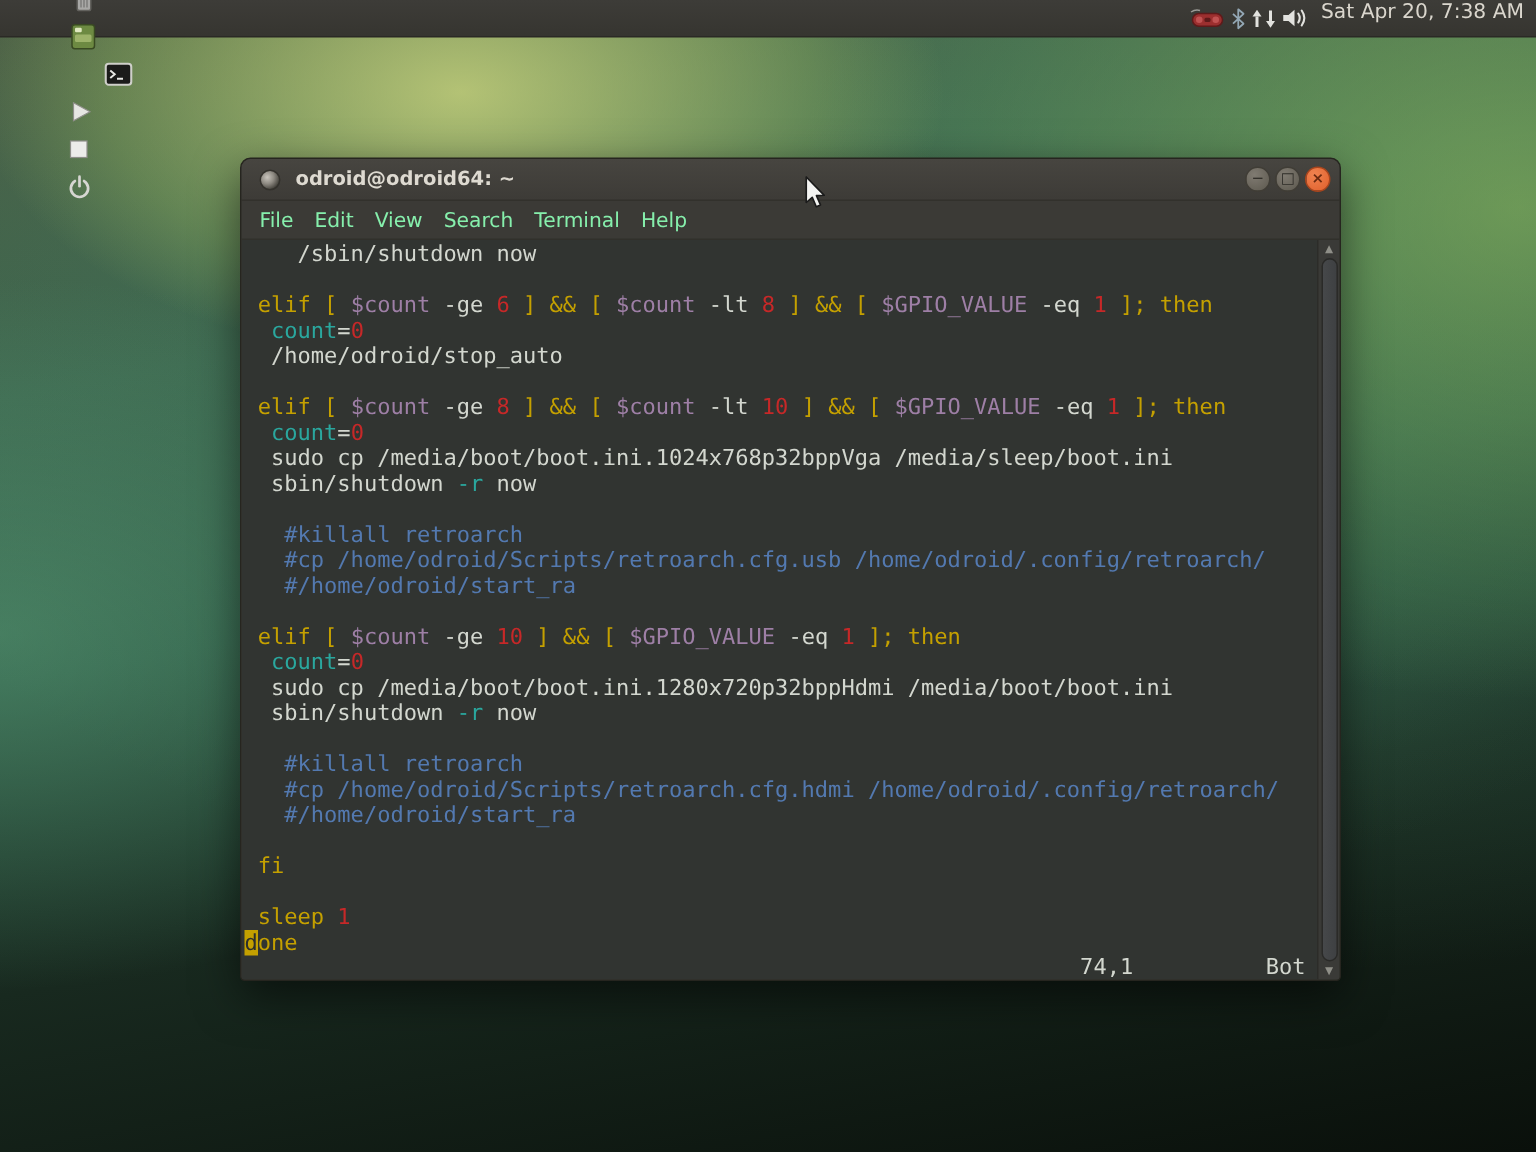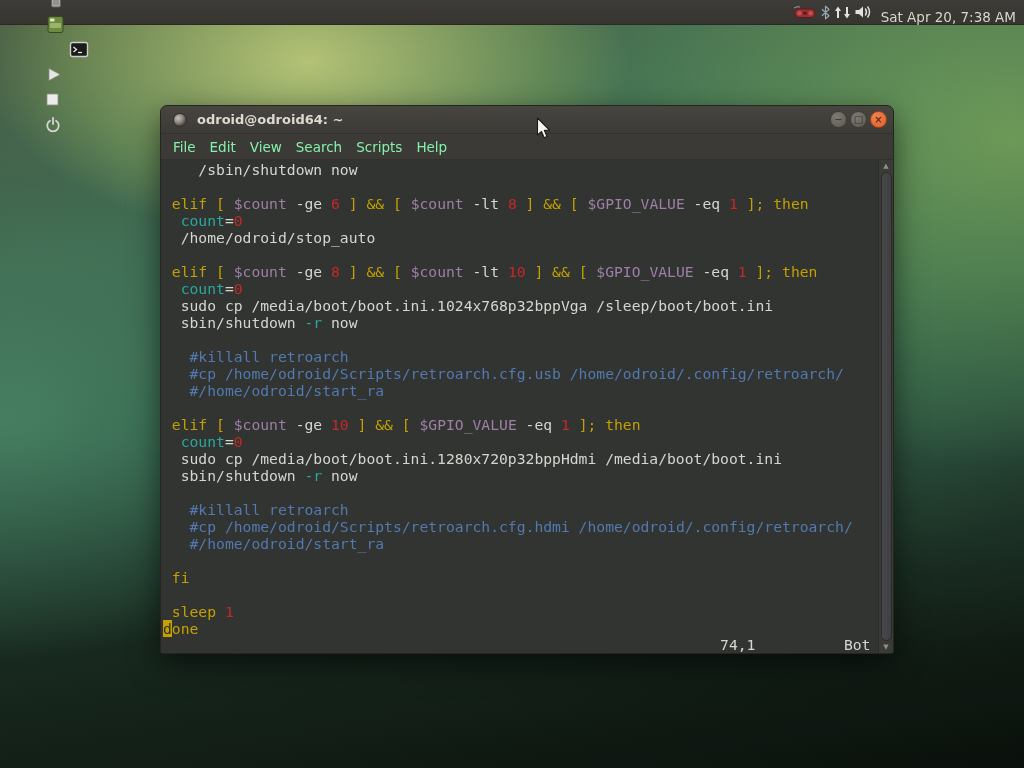--- a/index.html
+++ b/index.html
@@ -20,21 +20,21 @@
   }
 
   
   .panel {
     position:absolute; left:0; top:0; width:1024px; height:25px;
     background:linear-gradient(#3d3c38, #363530);
     border-bottom:1px solid #2a2925;
     display:flex; align-items:center; color:#dad6cd; font-size:13.5px;
   }
   .panel-left { display:flex; align-items:center;flex-direction:column; }
-  .panel-right { margin-left:auto; display:flex; align-items:flex-end; }
+  .panel-right { margin-left:auto; display:flex; align-items:flex-start; }
   .panel-menu { padding:0 9px; height:25px; display:flex; align-items:center; cursor:default; }
   .picon { display:flex; align-items:center; justify-content:center; height:25px; }
   .clock { padding:0 8px 0 6px; white-space:nowrap; }
 
   
   .dicon { position:absolute; width:96px; text-align:center; }
   .dicon .dlabel {
     margin-top:2px; color:#ffffff; font-size:13px;
     text-shadow:0 1px 2px #000, 1px 1px 2px #000;
   }
@@ -209,35 +209,35 @@
         <span class="wbtn">□</span>
         <span class="wbtn close">×</span>
       </span>
     </div>
 
     <div class="menubar">
       <span class="mitem">File</span>
       <span class="mitem">Edit</span>
       <span class="mitem">View</span>
       <span class="mitem">Search</span>
-      <span class="mitem">Scripts</span>
+      <span class="mitem">Terminal</span>
       <span class="mitem">Help</span>
     </div>
 
     <div class="term">
       <div class="term-body">
         <pre><span class="tf">    /sbin/shutdown now</span>
 
 <span class="tf"> </span><span class="tk">elif [ </span><span class="tv">$count</span><span class="tf"> -ge </span><span class="tn">6</span><span class="tk"> ] &amp;&amp; [ </span><span class="tv">$count</span><span class="tf"> -lt </span><span class="tn">8</span><span class="tk"> ] &amp;&amp; [ </span><span class="tv">$GPIO_VALUE</span><span class="tf"> -eq </span><span class="tn">1</span><span class="tk"> ]; then</span>
 <span class="tf">  </span><span class="tc">count</span><span class="tf">=</span><span class="tn">0</span>
 <span class="tf">  /home/odroid/stop_auto</span>
 
 <span class="tf"> </span><span class="tk">elif [ </span><span class="tv">$count</span><span class="tf"> -ge </span><span class="tn">8</span><span class="tk"> ] &amp;&amp; [ </span><span class="tv">$count</span><span class="tf"> -lt </span><span class="tn">10</span><span class="tk"> ] &amp;&amp; [ </span><span class="tv">$GPIO_VALUE</span><span class="tf"> -eq </span><span class="tn">1</span><span class="tk"> ]; then</span>
 <span class="tf">  </span><span class="tc">count</span><span class="tf">=</span><span class="tn">0</span>
-<span class="tf">  sudo cp /media/boot/boot.ini.1024x768p32bppVga /sleep/boot/boot.ini</span>
+<span class="tf">  sudo cp /media/boot/boot.ini.1024x768p32bppVga /media/sleep/boot.ini</span>
 <span class="tf">  sbin/shutdown </span><span class="tc">-r</span><span class="tf"> now</span>
 
 <span class="tf">   </span><span class="tm">#killall retroarch</span>
 <span class="tf">   </span><span class="tm">#cp /home/odroid/Scripts/retroarch.cfg.usb /home/odroid/.config/retroarch/</span>
 <span class="tf">   </span><span class="tm">#/home/odroid/start_ra</span>
 
 <span class="tf"> </span><span class="tk">elif [ </span><span class="tv">$count</span><span class="tf"> -ge </span><span class="tn">10</span><span class="tk"> ] &amp;&amp; [ </span><span class="tv">$GPIO_VALUE</span><span class="tf"> -eq </span><span class="tn">1</span><span class="tk"> ]; then</span>
 <span class="tf">  </span><span class="tc">count</span><span class="tf">=</span><span class="tn">0</span>
 <span class="tf">  sudo cp /media/boot/boot.ini.1280x720p32bppHdmi /media/boot/boot.ini</span>
 <span class="tf">  sbin/shutdown </span><span class="tc">-r</span><span class="tf"> now</span>

